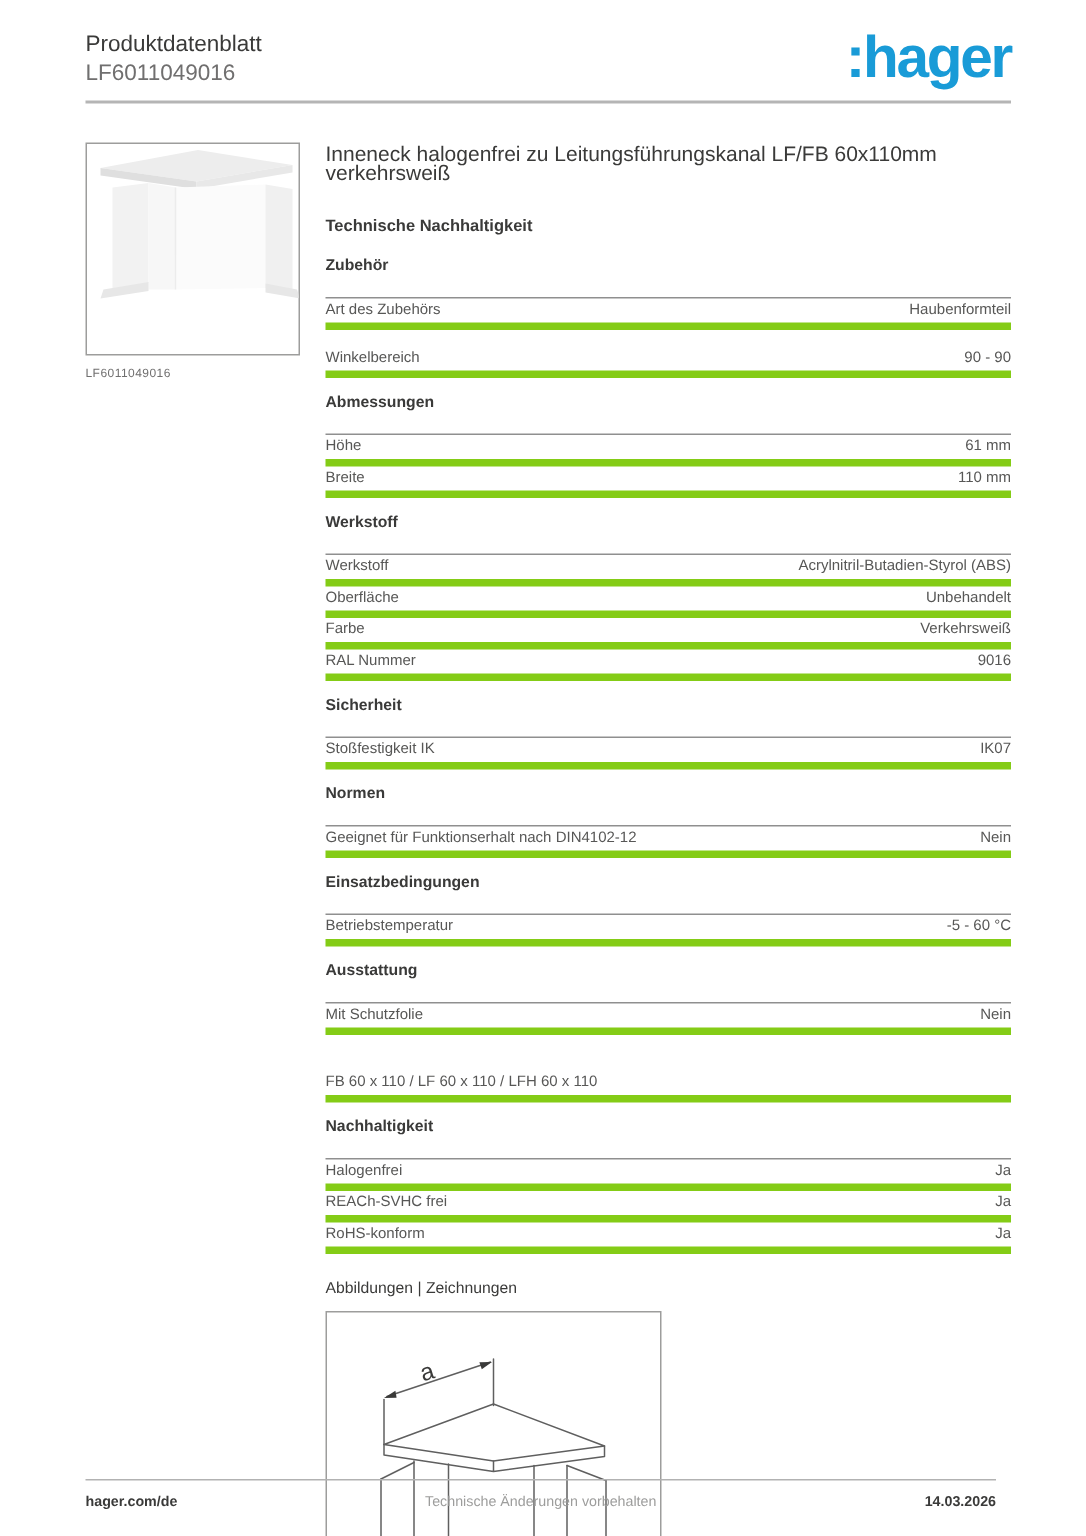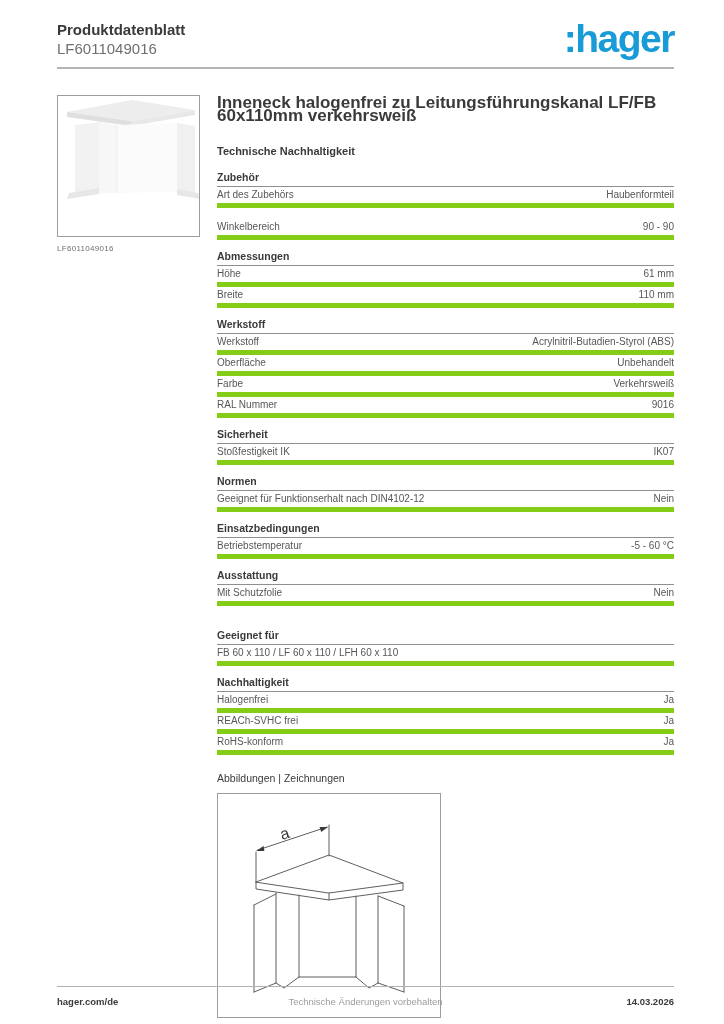--- a/index.html
+++ b/index.html
@@ -3,47 +3,47 @@
 <meta charset="utf-8">
 <style>
   html,body{margin:0;padding:0;background:#e8e8e8;}
   .page{
     width:724px;height:1024px;position:relative;background:#ffffff;
     font-family:"Liberation Sans",sans-serif;overflow:hidden;margin:0 auto;
     color:#3a3a39;
   }
   
   .hdr{display:flex;justify-content:space-between;align-items:flex-start;padding:20px 50px 0 57px;}
-  .doc-title{font-size:15px;font-weight:bold;color:#3a3a39;line-height:19px;}
+  .doc-title{font-size:15px;font-weight:normal;color:#3a3a39;line-height:19px;}
   .doc-code{font-size:15px;color:#706f6f;line-height:19px;}
   .logo{font-size:39px;font-weight:bold;letter-spacing:-1.5px;line-height:30px;margin-top:4px;color:#199bd7;text-align:right;}
   .hdr-rule{margin:9px 50px 0 57px;border-top:2px solid #b5b5b5;}
   
   .main{display:flex;padding:26px 50px 0 57px;}
   .left-col{width:160px;flex:none;}
   .photo-box{width:141px;height:140px;border:1px solid #9d9d9c;background:#fff;}
   .photo-caption{margin-top:7px;font-size:8px;color:#706f6f;letter-spacing:.3px;}
   .specs{flex:1;min-width:0;}
-  .product-title{font-size:17px;font-weight:bold;color:#3a3a39;margin:1px 0 23px;line-height:13px;}
+  .product-title{font-size:14px;font-weight:normal;color:#3a3a39;margin:1px 0 23px;line-height:13px;}
   .tech-title{font-size:11px;font-weight:bold;color:#3a3a39;margin:0 0 14px;line-height:13px;}
   
   .spec-section{margin-top:11px;}
   .spec-section:first-child{margin-top:0;}
   #sections .spec-section:nth-of-type(9){margin-top:24px;}
   .spec-section h3{font-size:10.5px;font-weight:bold;color:#3a3a39;margin:0;line-height:11px;
-    padding-bottom:3px;border-bottom:1px solid #8f8f8f;}
+    padding-bottom:15px;border-bottom:1px solid #8f8f8f;}
   .spec-row{display:flex;justify-content:space-between;gap:10px;font-size:10px;color:#575756;
     line-height:10px;padding:3px 0 3px;border-bottom:5px solid #84cc16;}
   .spec-row .lbl{text-align:left;}
   .spec-row .val{text-align:right;white-space:nowrap;}
   
   .drawings-title{font-size:10.5px;font-weight:normal;color:#3a3a39;margin:18px 0 9px;line-height:11px;}
   .drawing-box{width:222px;height:223px;border:1px solid #9d9d9c;background:#fff;}
   
-  .ftr{position:absolute;left:57px;right:50px;top:986px;border-top:1px solid #b2b2b2;
+  .ftr{position:absolute;left:57px;right:60px;top:986px;border-top:1px solid #b2b2b2;
     padding-top:9px;display:flex;align-items:baseline;font-size:9.5px;line-height:11px;}
   .f-left{flex:1;font-weight:bold;color:#3a3a39;}
   .f-center{flex:2;text-align:center;color:#9d9d9c;}
   .f-right{flex:1;text-align:right;font-weight:bold;color:#3a3a39;}
 </style>
 </head>
 <body>
 
 <div class="page">
 
@@ -147,21 +147,20 @@
             </div>
           </section>
           <section class="spec-section">
             <h3>Ausstattung</h3>
             <div class="spec-row">
               <span class="lbl">Mit Schutzfolie</span>
               <span class="val">Nein</span>
             </div>
           </section>
           <section class="spec-section">
-            <h3>Geeignet für</h3>
             <div class="spec-row">
               <span class="lbl">FB 60 x 110 / LF 60 x 110 / LFH 60 x 110</span>
             </div>
           </section>
           <section class="spec-section">
             <h3>Nachhaltigkeit</h3>
             <div class="spec-row">
               <span class="lbl">Halogenfrei</span>
               <span class="val">Ja</span>
             </div>

